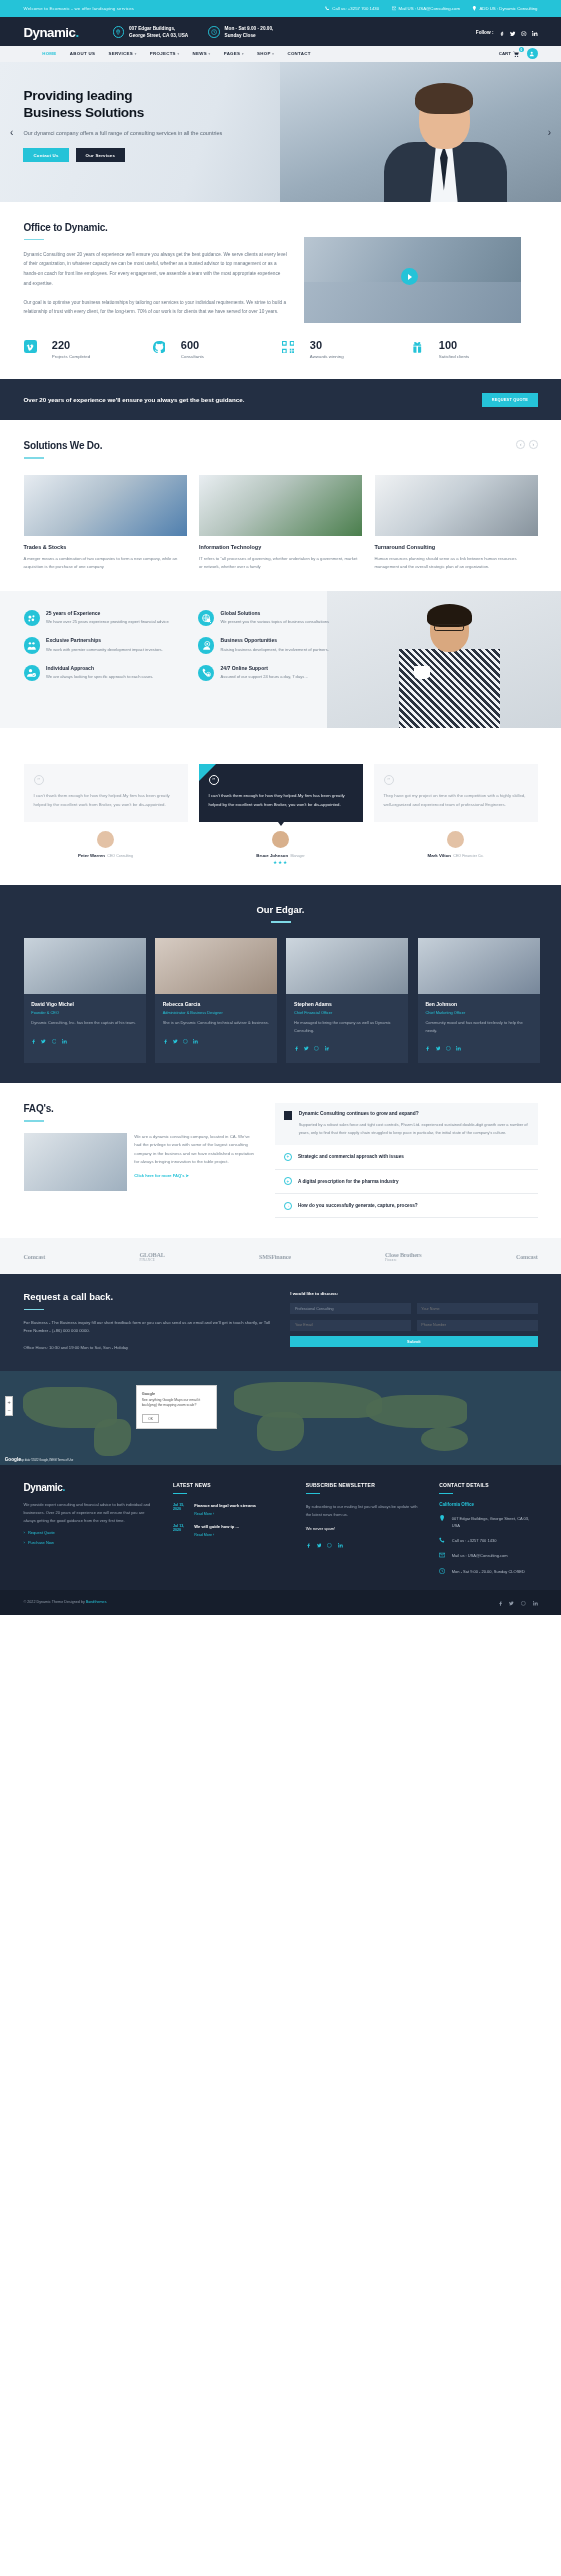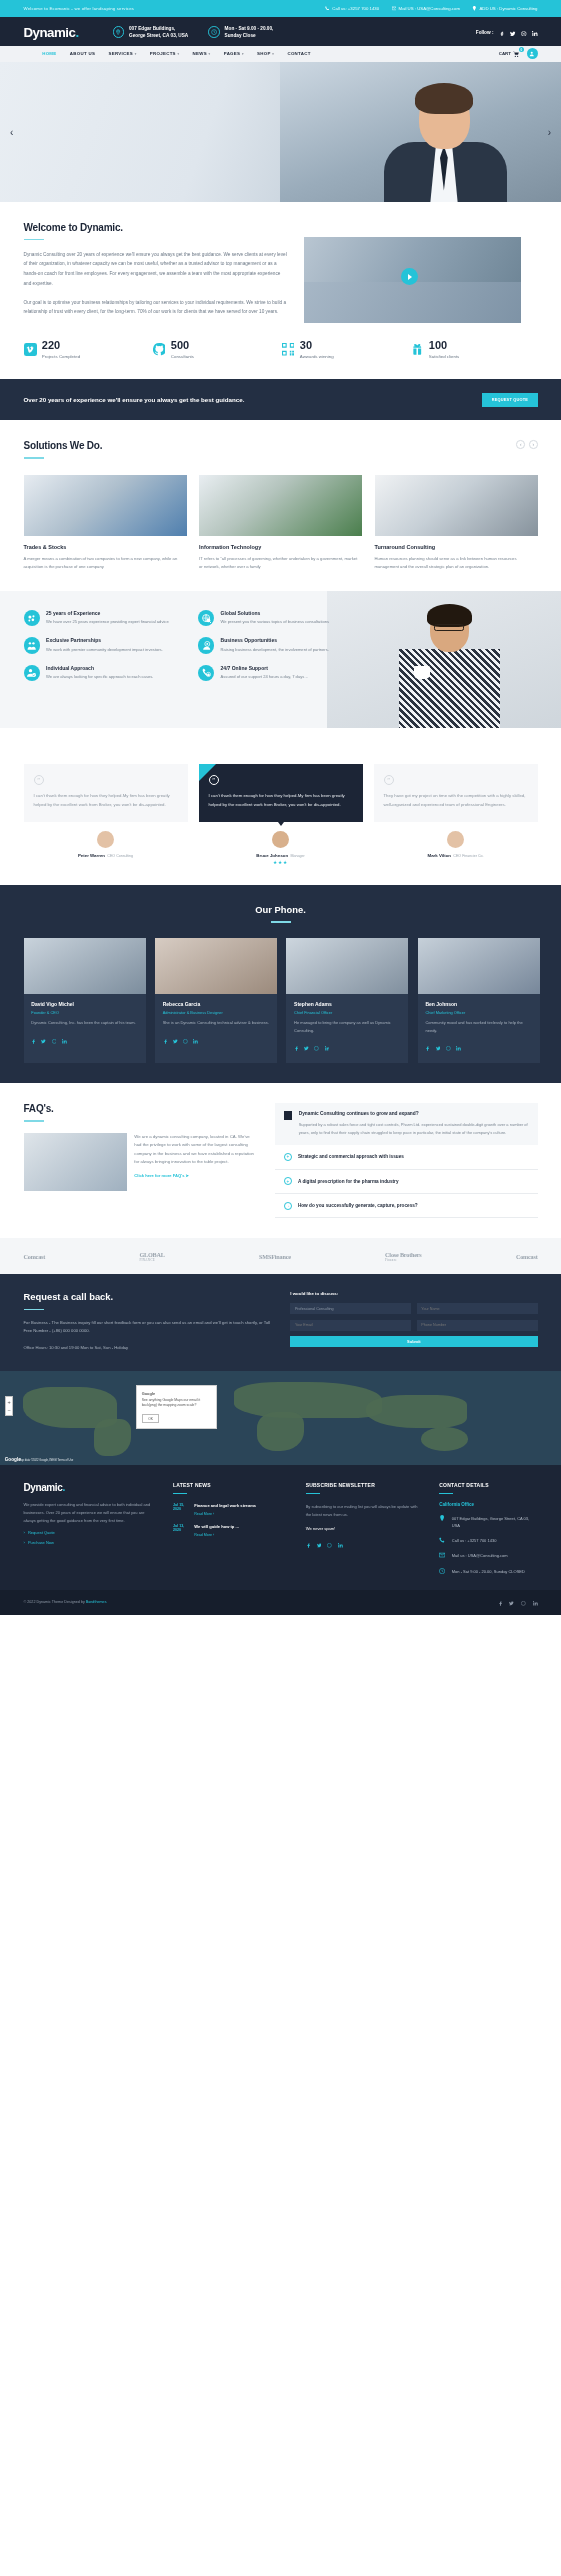--- a/index.html
+++ b/index.html
@@ -95,21 +95,21 @@
   .wi-a { position:absolute; left:0; top:0; width:217px; height:48px;
           background:linear-gradient(120deg,#b9c6d2,#8fa3b4 50%,#6f8697); }
   .wi-b { position:absolute; left:0; top:45px; width:217px; height:41px;
           background:linear-gradient(120deg,#a7b7c6,#7e93a6); }
   .wi-play { position:absolute; left:97px; top:31px; width:17px; height:17px; border-radius:50%;
              background:#25c3d8; display:flex; align-items:center; justify-content:center; }
   .wi-play span { width:0; height:0; border-left:4.7px solid #fff;
                   border-top:3.1px solid transparent; border-bottom:3.1px solid transparent; margin-left:1.6px; }
 
   .stats { display:flex; gap:0; margin-top:17px; }
-  .stat { display:flex; gap:5px; align-items:center; width:129px; }
+  .stat { display:flex; gap:15px; align-items:flex-start; width:129px; }
   .stat-ico { width:13.3px; height:13.3px; border-radius:2.3px; background:#25c3d8;
               display:flex; align-items:center; justify-content:center; flex:0 0 auto; }
   .stat-ico svg { width:8.6px; height:8.6px; fill:#fff; }
   .stat-ico.plain { background:transparent; }
   .stat-ico.plain svg { fill:#25c3d8; width:12.5px; height:12.5px; }
   .stat-num { font-size:11px; font-weight:700; color:#1c2536; line-height:1; }
   .stat-lbl { font-size:4.4px; color:#6b7785; margin-top:3.1px; }
 
   
   .cta { background:#232f43; padding:13.3px 0; }
@@ -429,28 +429,39 @@
 
 <div class="hero">
   <div class="hero-img"></div>
   <div class="hero-person">
     <div class="hp-body"></div>
         <div class="hp-shirt"></div>
         <div class="hp-tie"></div>
     <div class="hp-head"></div>
         <div class="hp-hair"></div>
   </div>
+  <div class="hero-copy">
+    <div class="hero-h1">
+      <div>Providing leading</div>
+          <div>Business Solutions</div>
+    </div>
+    <div class="hero-p">Our dynamci company offers a full range of consulting services in all the countries</div>
+    <div class="hero-btns">
+      <button class="btn btn-cy">Contact Us</button>
+      <button class="btn btn-dk">Our Services</button>
+    </div>
+  </div>
   <div class="arw l">‹</div>
   <div class="arw r">›</div>
 </div>
 
 <div class="sec welcome">
   <div class="container">
     <div class="w-left">
-      <div class="s-title">Welcome to Dynamic.</div>
+      <div class="s-title">Office to Dynamic.</div>
       <div class="s-rule"></div>
       <div class="w-p">Dynamic Consulting over 20 years of experience we'll ensure you always get the best guidance. We serve clients at every level of their organization, in whatever capacity we can be most useful, whether as a trusted advisor to top management or as a hands-on coach for front line employees. For every engagement, we assemble a team with the most appropriate experience and expertise.</div>
       <div class="w-p">Our goal is to optimise your business relationships by tailoring our services to your individual requirements. We strive to build a relationship of trust with every client, for the long-term. 70% of our work is for clients that we have served for over 10 years.</div>
     </div>
     <div class="w-right">
       <div class="w-imgs">
         <div class="wi-a"></div>
             <div class="wi-b"></div>
         <div class="wi-play">
               <span></span>
@@ -471,21 +482,21 @@
              <div class="stat-lbl">Projects Completed</div>
             </div>
       </div>
       <div class="stat">
         <span class="stat-ico plain">
               <svg viewBox="0 0 16 16">
                 <path d="M8 0a8 8 0 00-2.5 15.6c.4.1.5-.2.5-.4v-1.4c-2.2.5-2.7-1-2.7-1-.4-.9-.9-1.2-.9-1.2-.7-.5.1-.5.1-.5.8.1 1.2.8 1.2.8.7 1.2 1.9.9 2.4.7.1-.5.3-.9.5-1.1-1.8-.2-3.6-.9-3.6-4 0-.9.3-1.6.8-2.1-.1-.2-.4-1 .1-2.1 0 0 .7-.2 2.2.8a7.6 7.6 0 014 0c1.5-1 2.2-.8 2.2-.8.5 1.1.2 1.9.1 2.1.5.5.8 1.2.8 2.1 0 3.1-1.8 3.8-3.6 4 .3.3.5.8.5 1.6v2.3c0 .2.1.5.6.4A8 8 0 008 0z"></path>
               </svg>
             </span>
         <div>
-              <div class="stat-num">500</div>
+              <div class="stat-num">600</div>
              <div class="stat-lbl">Consultants</div>
             </div>
       </div>
       <div class="stat">
         <span class="stat-ico plain">
               <svg viewBox="0 0 16 16">
                 <path d="M0 0h6v6H0zM1.4 1.4v3.2h3.2V1.4zM10 0h6v6h-6zM11.4 1.4v3.2h3.2V1.4zM0 10h6v6H0zM1.4 11.4v3.2h3.2v-3.2zM10 10h2v2h-2zM13 10h3v2h-3zM10 13h2v3h-2zM13 13h3v3h-3z"></path>
               </svg>
             </span>
         <div>
@@ -669,21 +680,21 @@
       <div class="tav">
         <div class="av f"></div>
         <div class="tnm"><span>Mark Vilton</span><i>CEO Financier Co.</i></div>
       </div>
     </div>
   </div>
 </div>
 
 <div class="team">
   <div class="container">
-    <div class="team-t">Our Phone.</div>
+    <div class="team-t">Our Edgar.</div>
     <div class="team-rule"></div>
     <div class="tmgrid">
       <div class="tm">
         <div class="tm-img a"></div>
         <div class="tm-b">
           <div class="tm-n">David Vigo Michel</div>
           <div class="tm-r">Founder &amp; CEO</div>
           <div class="tm-p">Dynamic Consulting, Inc. has been the captain of his team.</div>
           <div class="tm-s">
             <a><svg viewBox="0 0 16 16">

